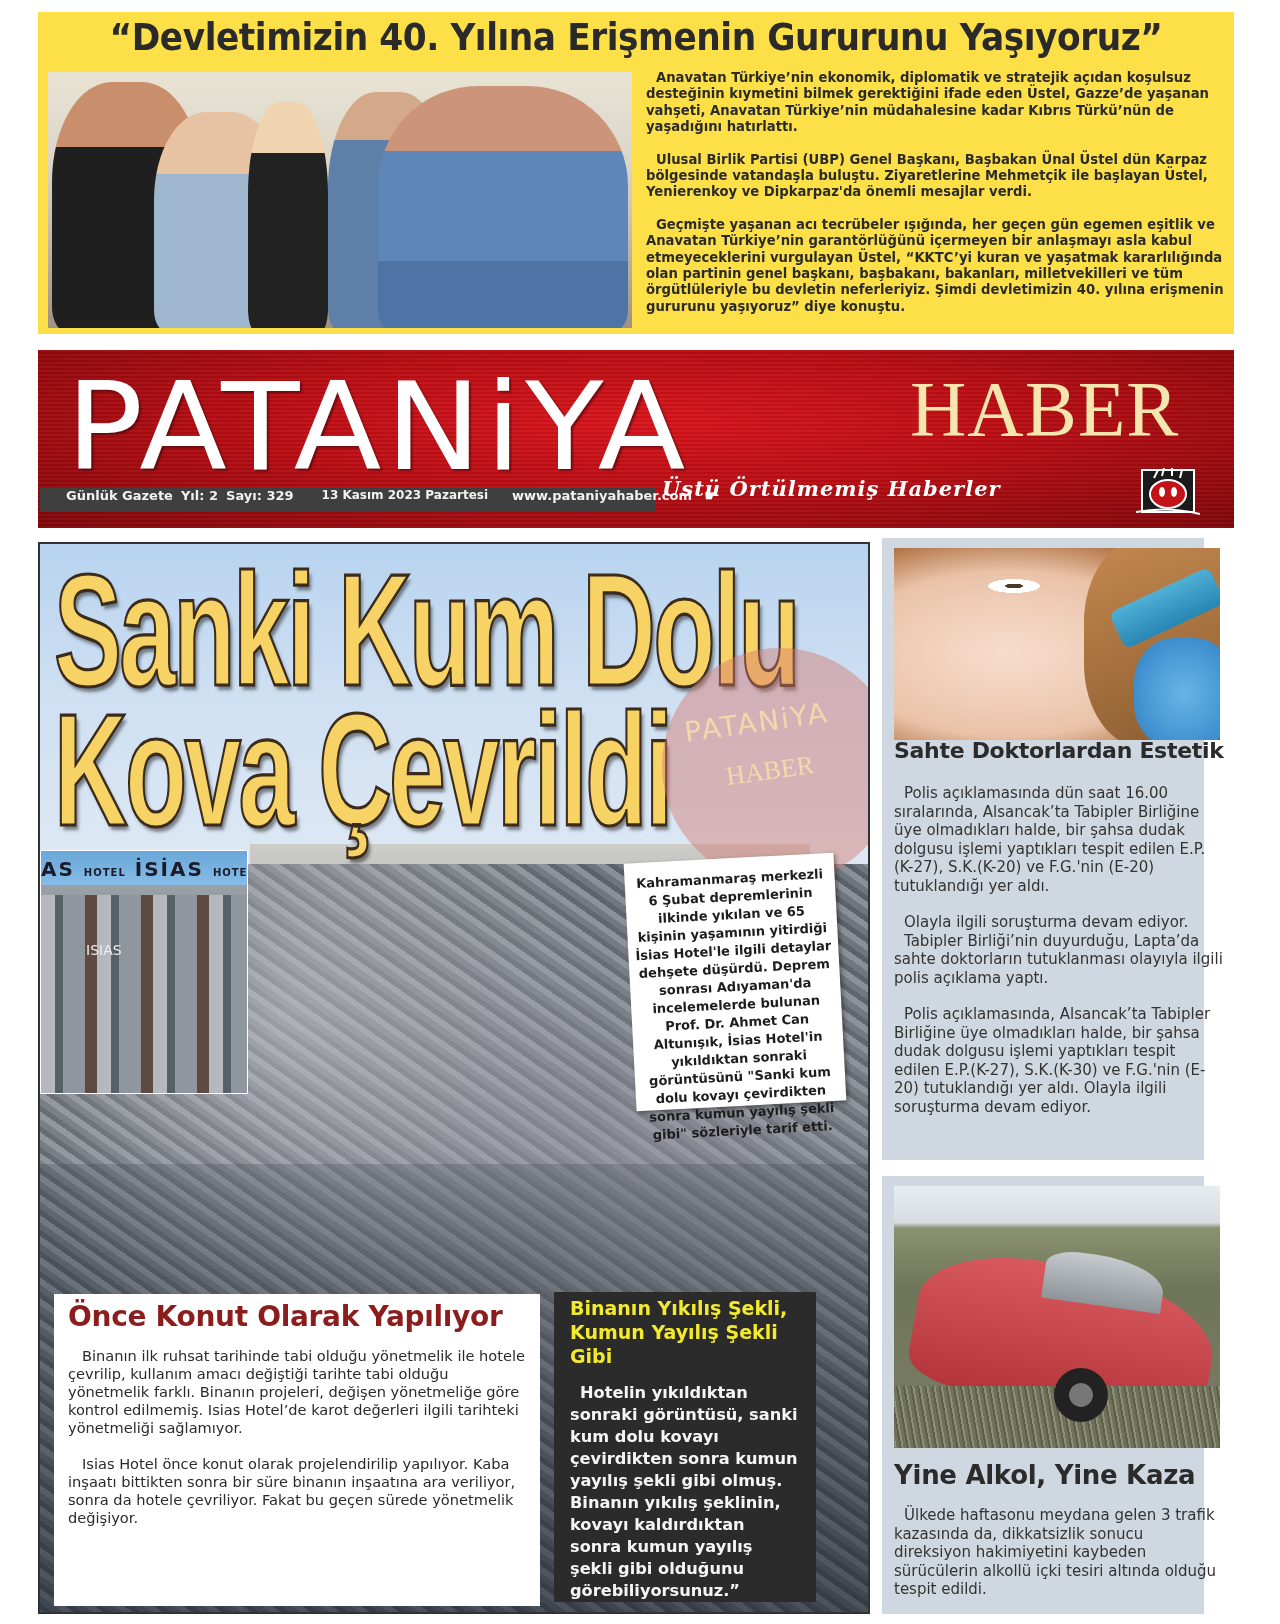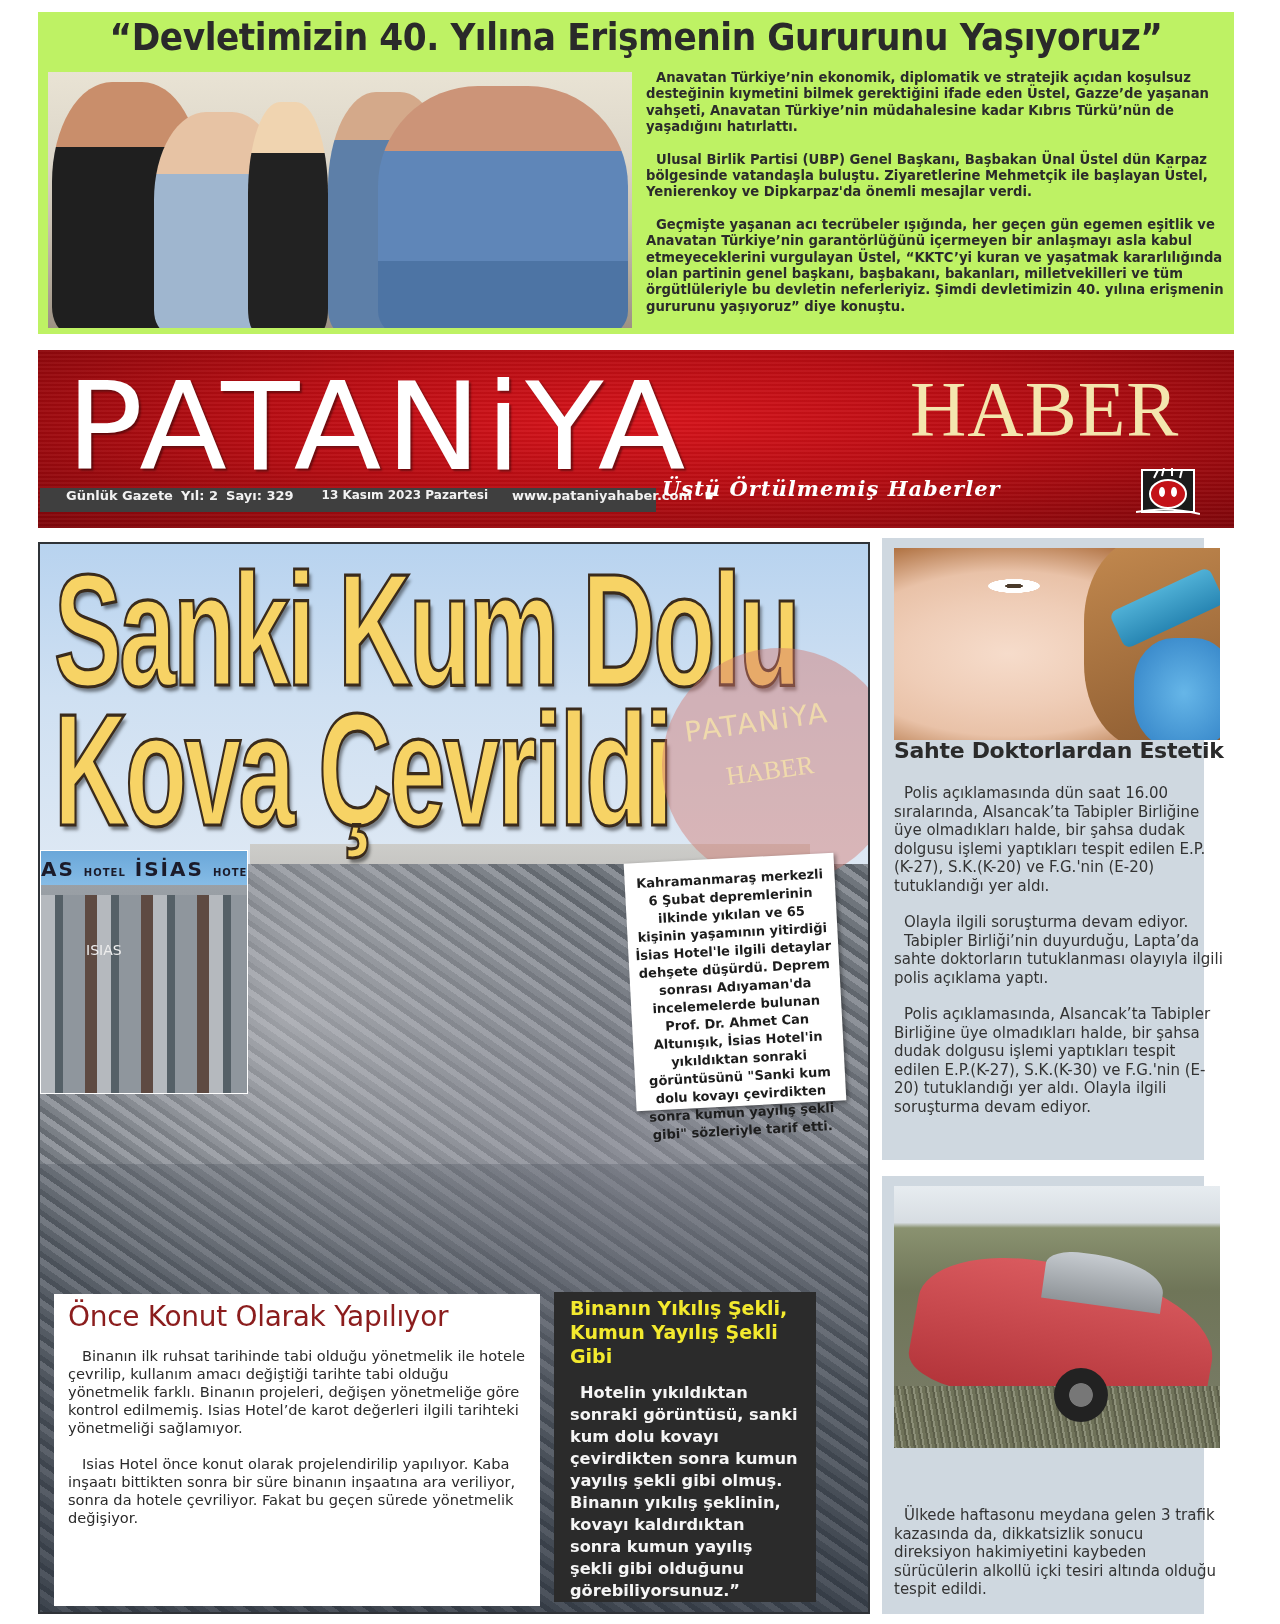--- a/index.html
+++ b/index.html
@@ -1,20 +1,20 @@
 <!DOCTYPE html>
 <html><head>
 <meta charset="utf-8">
 <style>
   * { box-sizing: border-box; margin: 0; padding: 0; }
   html, body { width: 1280px; height: 1624px; background: #ffffff; overflow: hidden; }
   body { position: relative; font-family: "DejaVu Sans", "Liberation Sans", sans-serif; color: #1a1a1a; }
 
   
-  .top-story { position: absolute; left: 38px; top: 12px; width: 1196px; height: 322px; background: #bef264; }
+  .top-story { position: absolute; left: 38px; top: 12px; width: 1196px; height: 322px; background: #fde047; }
   .top-headline { position: absolute; left: 0; top: 4px; width: 100%; text-align: center; font-size: 37px; font-weight: bold; color: #2a2a2a; letter-spacing: -0.5px; white-space: nowrap; transform: scaleX(0.93); transform-origin: center; }
   .top-photo { position: absolute; left: 10px; top: 60px; width: 584px; height: 256px; overflow: hidden;
     background: linear-gradient(180deg, #e9e3d4 0%, #dcd6c9 35%, #c8bfb1 60%, #9d9284 100%); }
   .top-photo .p { position: absolute; border-radius: 40% 40% 10% 10%; }
   .top-text { position: absolute; left: 608px; top: 58px; width: 580px; font-size: 13.2px; line-height: 16.4px; font-weight: bold; color: #2b2b2b; }
   .top-text p { text-indent: 10px; margin-bottom: 16px; }
 
   
   .masthead { position: absolute; left: 38px; top: 350px; width: 1196px; height: 178px;
     background: repeating-linear-gradient(180deg, rgba(255,255,255,0.04) 0 2px, rgba(0,0,0,0.04) 2px 4px),
@@ -52,21 +52,21 @@
     background: repeating-linear-gradient(90deg, #b5b9be 0 14px, #556067 14px 22px, #8f969d 22px 44px, #5e4a42 44px 56px); }
   .hotel-vertical { position: absolute; left: 45px; top: 90px; width: 32px; color: #eee; font-size: 14px; line-height: 18px; text-align: center; }
 
   .quote-box { position: absolute; left: 590px; top: 314px; width: 210px; height: 248px; background: #ffffff; transform: rotate(-3deg); box-shadow: 2px 2px 4px rgba(0,0,0,0.4); padding: 12px 6px; text-align: center; font-weight: bold; font-size: 13px; line-height: 18px; color: #1d1d1d; }
 
   .watermark { position: absolute; left: 622px; top: 104px; width: 236px; height: 236px; border-radius: 50%; background: rgba(210,120,110,0.45); }
   .watermark .w1 { position: absolute; left: 22px; top: 58px; font-family: "DejaVu Sans", sans-serif; font-size: 28px; color: rgba(245,225,170,0.85); transform: rotate(-8deg); letter-spacing: 2px; }
   .watermark .w2 { position: absolute; left: 64px; top: 108px; font-family: "Liberation Serif", serif; font-size: 26px; color: rgba(245,225,170,0.85); transform: rotate(-8deg); }
 
   .sub-box-left { position: absolute; left: 14px; top: 750px; width: 486px; height: 312px; background: #ffffff; padding: 6px 14px 0 14px; }
-  .sub-box-left h2 { font-size: 28px; color: #8b1d1d; font-weight: normal; white-space: nowrap; letter-spacing: -0.3px; margin-bottom: 14px; }
+  .sub-box-left h2 { font-size: 28px; color: #8b1d1d; font-weight: bold; white-space: nowrap; letter-spacing: -0.3px; margin-bottom: 14px; }
   .sub-box-left p { font-size: 14.6px; line-height: 18px; color: #2a2a2a; text-indent: 14px; margin-bottom: 18px; }
   .sub-box-right { position: absolute; left: 514px; top: 748px; width: 262px; height: 310px; background: #2b2b2b; padding: 4px 16px; }
   .sub-box-right h3 { font-size: 19px; line-height: 24px; color: #f3ea2e; font-weight: bold; margin-bottom: 14px; }
   .sub-box-right p { font-size: 16.2px; line-height: 22px; color: #f5f5f5; font-weight: bold; text-indent: 10px; }
 
   
   .side-story { position: absolute; left: 882px; width: 322px; background: #cfd8e0; }
   .side-1 { top: 538px; height: 622px; }
   .side-2 { top: 1176px; height: 438px; }
   .side-photo-face { position: absolute; left: 12px; top: 10px; width: 326px; height: 192px; overflow: hidden;
@@ -184,16 +184,17 @@
   </div>
 </aside>
 
 <aside class="side-story side-2">
   <div class="side-photo-car">
     <div class="car-body"></div>
     <div class="car-window"></div>
     <div class="car-grass"></div>
     <div class="car-wheel"></div>
   </div>
+  <h2 class="side-title-2">Yine Alkol, Yine Kaza</h2>
   <div class="side-text" style="top:330px;">
     <p>Ülkede haftasonu meydana gelen 3 trafik kazasında da, dikkatsizlik sonucu direksiyon hakimiyetini kaybeden sürücülerin alkollü içki tesiri altında olduğu tespit edildi.</p>
   </div>
 </aside>
 
 </body></html>

